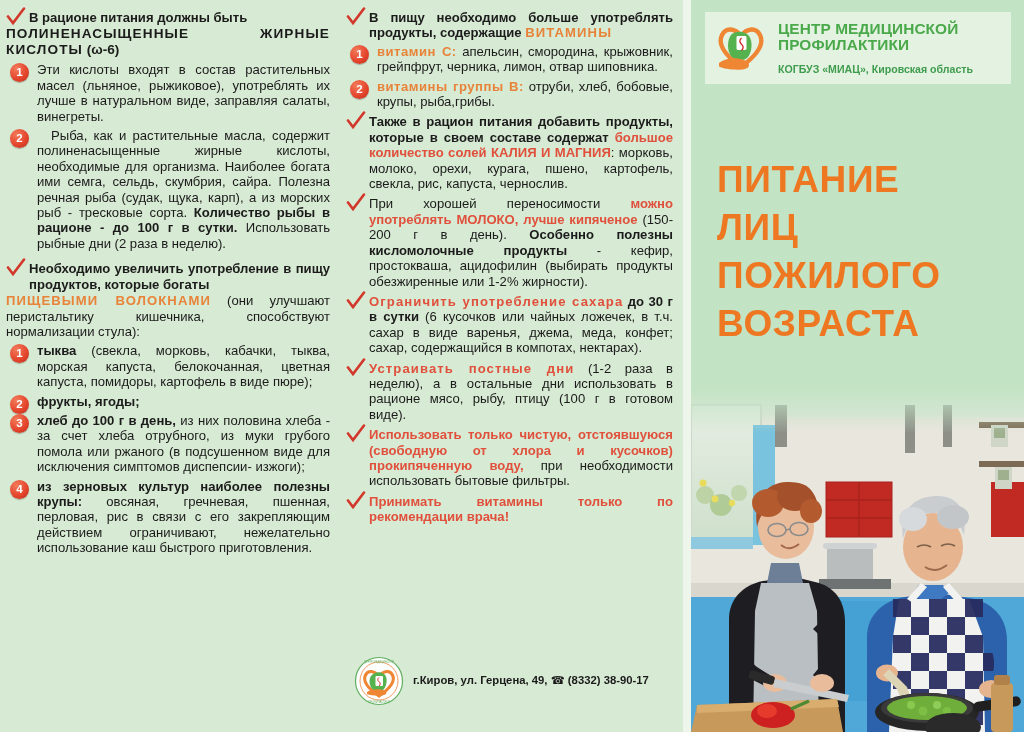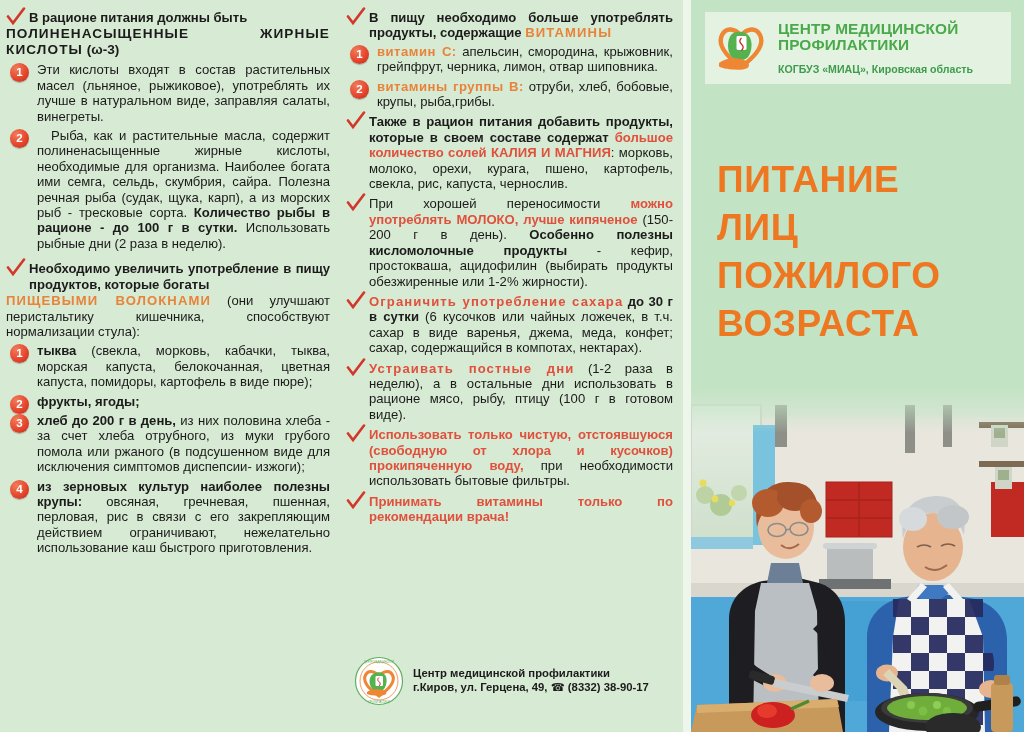--- a/index.html
+++ b/index.html
@@ -163,21 +163,21 @@
 
   <div class="col col-1">
 
     <div class="check-item">
       <span class="chk">
         <svg width="20" height="20" viewBox="0 0 20 20">
             <path d="M2 9.5 L7 16 L18 1.5" stroke="#d2372c" stroke-width="2.6" fill="none" stroke-linecap="round"></path>
           </svg>
       </span>
       <p class="body b" style="text-align:justify;"><span>В рационе питания должны быть </span></p>
-      <p class="body org sp" style="text-align:justify;margin-left:-23px;font-size:13.6px;line-height:16px;"><span>ПОЛИНЕНАСЫЩЕННЫЕ ЖИРНЫЕ КИСЛОТЫ</span><span style="letter-spacing:0"> (ω-3)</span></p>
+      <p class="body org sp" style="text-align:justify;margin-left:-23px;font-size:13.6px;line-height:16px;"><span>ПОЛИНЕНАСЫЩЕННЫЕ ЖИРНЫЕ КИСЛОТЫ</span><span style="letter-spacing:0"> (ω-6)</span></p>
     </div>
 
     <div class="num-item">
       <span class="badge">1</span>
       <p class="body">Эти кислоты входят в состав растительных масел (льняное, рыжиковое), употреблять их лучше в натуральном виде, заправляя салаты, винегреты.</p>
     </div>
 
     <div class="num-item">
       <span class="badge">2</span>
       <p class="body"><span style="padding-left:14px">Рыба, как и растительные масла, содержит полиненасыщенные жирные кислоты, необходимые для организма. Наиболее богата ими семга, сельдь, скумбрия, сайра. Полезна речная рыба (судак, щука, карп), а из морских рыб - тресковые сорта. </span><span class="b">Количество рыбы в рационе - до 100 г в сутки.</span><span> Использовать рыбные дни (2 раза в неделю).</span></p>
@@ -198,21 +198,21 @@
       <p class="body"><span class="b">тыква</span><span> (свекла, морковь, кабачки, тыква, морская капуста, белокочанная, цветная капуста, помидоры, картофель в виде пюре);</span></p>
     </div>
 
     <div class="num-item">
       <span class="badge">2</span>
       <p class="body"><span class="b">фрукты, ягоды;</span><span></span></p>
     </div>
 
     <div class="num-item">
       <span class="badge">3</span>
-      <p class="body"><span class="b">хлеб до 200 г  в день,</span><span> из них половина хлеба - за счет хлеба отрубного, из муки грубого помола или ржаного (в подсушенном виде для исключения симптомов диспепсии- изжоги);</span></p>
+      <p class="body"><span class="b">хлеб до 100 г  в день,</span><span> из них половина хлеба - за счет хлеба отрубного, из муки грубого помола или ржаного (в подсушенном виде для исключения симптомов диспепсии- изжоги);</span></p>
     </div>
 
     <div class="num-item">
       <span class="badge">4</span>
       <p class="body"><span class="b">из зерновых культур наиболее полезны  крупы:</span><span> овсяная, гречневая, пшенная, перловая, рис в связи с его закрепляющим действием ограничивают, нежелательно использование каш быстрого приготовления.</span></p>
     </div>
   </div>
 
   <div class="col col-2">
 
@@ -297,21 +297,20 @@
           <path d="M25 40 C12 31 9 24 11.5 19 C14 14 20 14.5 25 20 C30 14.5 36 14 38.5 19 C41 24 38 31 25 40 Z" fill="none" stroke="#ef8633" stroke-width="3.1"></path>
           <path d="M17 20 C20 16 26 15 30 18 C34 21 33 29 30 33 C26 37 20 36 17.5 32 C15 28 15 23 17 20 Z" fill="#56b14f"></path>
           <rect x="21.5" y="20" width="7.5" height="10" rx="1" fill="#ffffff"></rect>
           <path d="M25 21.5 c-1.6 1.2-1.6 3 0 4.2 1.6 1.2 1.6 3 0 4.2" stroke="#cc2222" stroke-width="1" fill="none"></path>
           <path d="M13 36 C17 33 24 32.5 29 34 C32 35 33 36.5 32 38 C30 40 18 40 13 38 Z" fill="#ef8633"></path>
           <text x="25" y="7.3" font-size="2.6" fill="#5fae5f" text-anchor="middle" font-family="Liberation Sans, sans-serif">ЦЕНТР МЕДИЦИНСКОЙ</text>
           <text x="25" y="46.5" font-size="2.6" fill="#5fae5f" text-anchor="middle" font-family="Liberation Sans, sans-serif">ПРОФИЛАКТИКИ</text>
         </svg>
       </span>
       <div class="footer-text">
-        <div class="ln1">Центр медицинской профилактики</div>
         <div>г.Киров,  ул. Герцена, 49, ☎ (8332) 38-90-17</div>
       </div>
     </div>
   </div>
 
   <div class="gap"></div>
 
   <div class="col col-3">
 
     <div class="logo-box">

